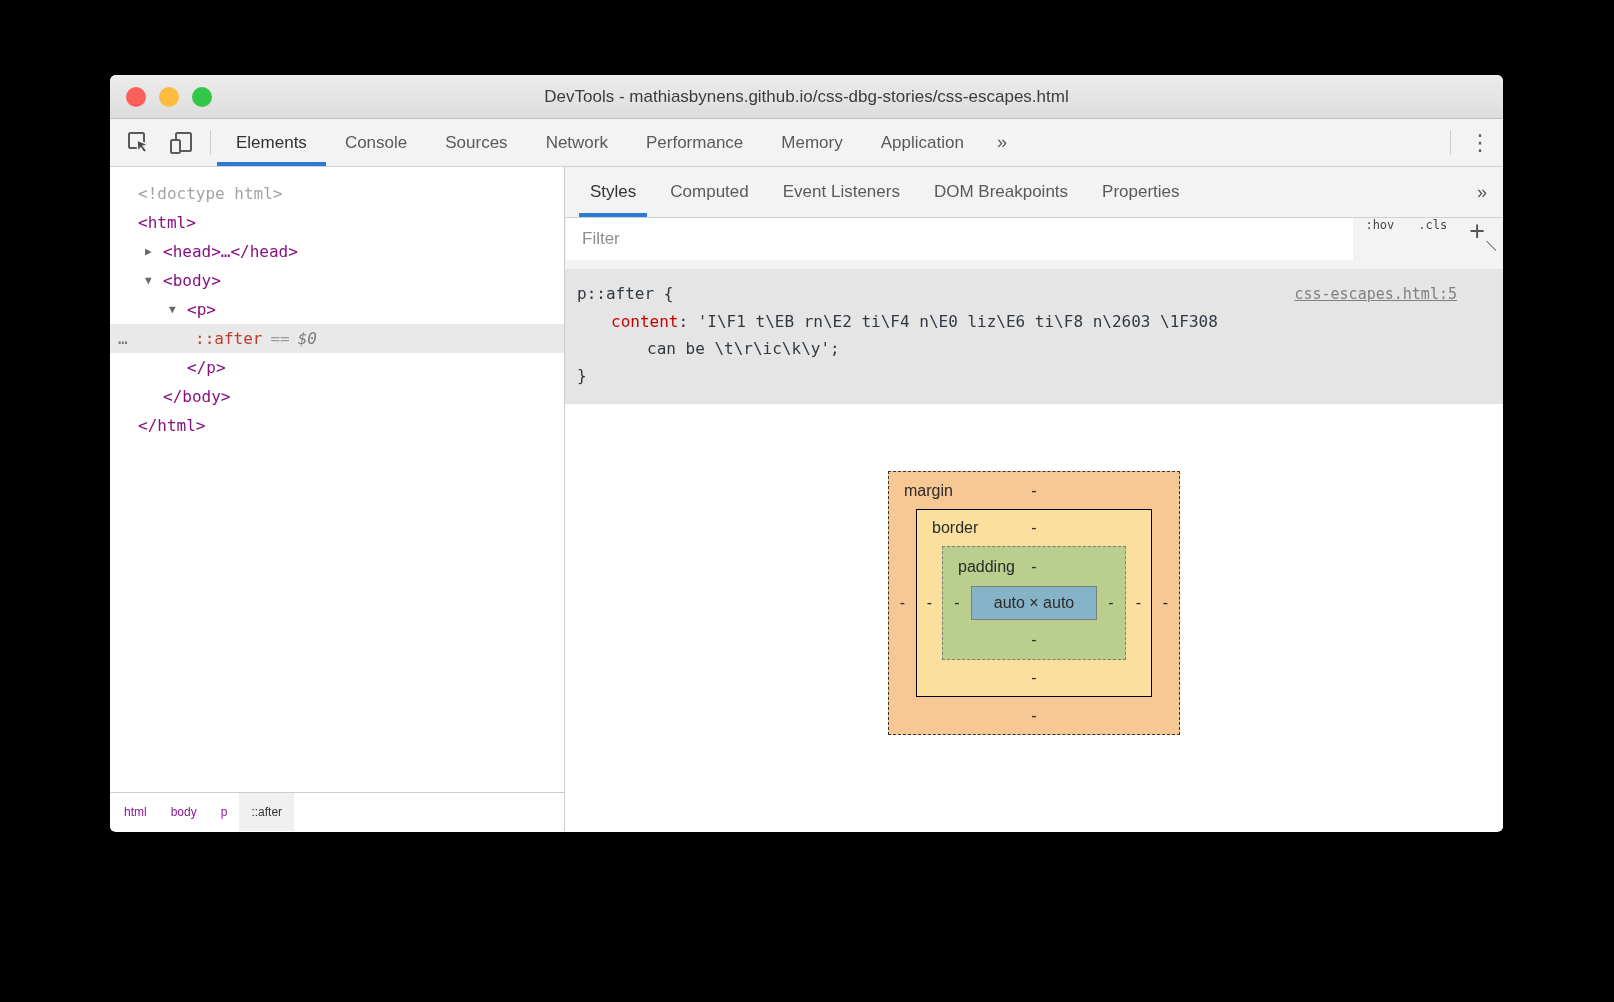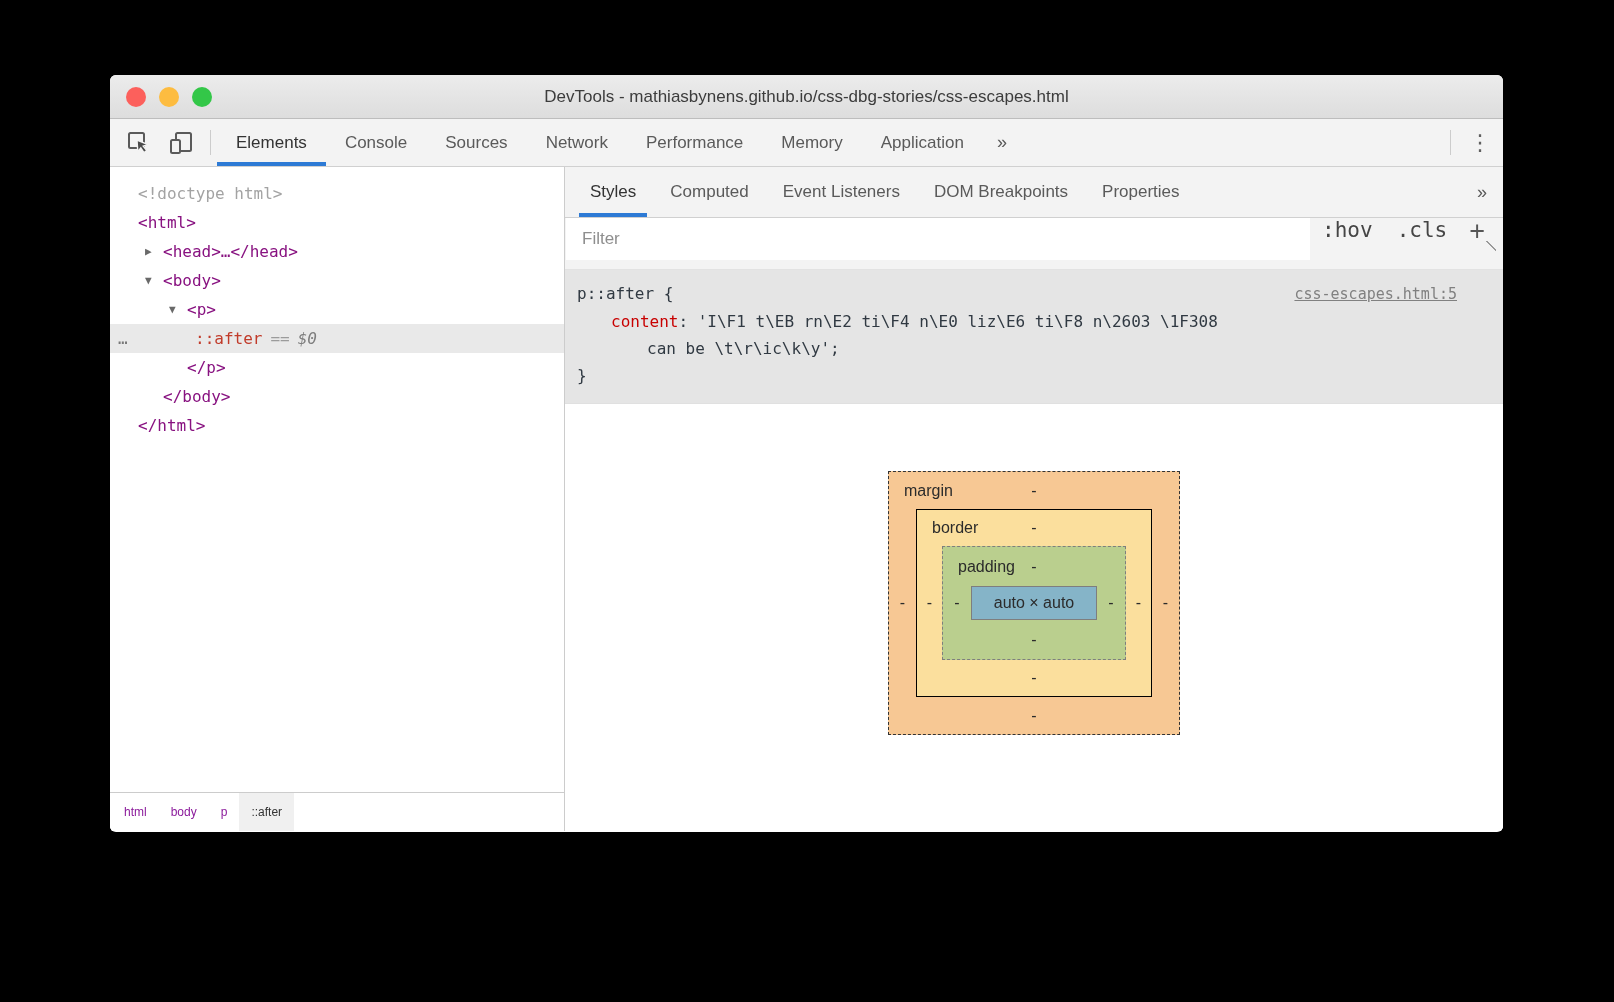--- a/index.html
+++ b/index.html
@@ -70,21 +70,21 @@
                           height:4px; background:#2d7ad5; }
   .stab.overflow { margin-left:auto; font-size:18px; padding:0 16px; }
 
   
   .filter-bar { height:52px; background:#f3f3f3; border-bottom:1px solid #e2e2e2;
                 display:flex; align-items:flex-start; flex:none; }
   .filter-input { flex:1; height:42px; margin-left:1px; border:none; outline:none;
                   background:#fff; font-size:17px; padding:0 16px;
                   font-family:"Liberation Sans", sans-serif; color:#333; }
   .filter-input::placeholder { color:#8e8e8e; }
-  .toggle { font-family:"DejaVu Sans Mono", monospace; font-size:21px; color:#454545;
+  .toggle { font-family:"DejaVu Sans Mono", monospace; font-size:12px; color:#454545;
             padding:0 12px; }
   .plus-btn { position:relative; font-size:27px; font-weight:300; color:#555;
               padding:0 18px 0 10px; line-height:1; }
   .grip { position:absolute; right:7px; bottom:-6px; width:10px; height:10px;
           background:linear-gradient(45deg, transparent 46%, #999 46%, #999 58%, transparent 58%); }
 
   
   .rules { background:#e5e5e5; border-bottom:1px solid #e0e0e0; padding:10px 46px 14px 12px;
            font-family:"DejaVu Sans Mono", monospace; font-size:16px; color:#303942;
            line-height:27px; flex:none; }

